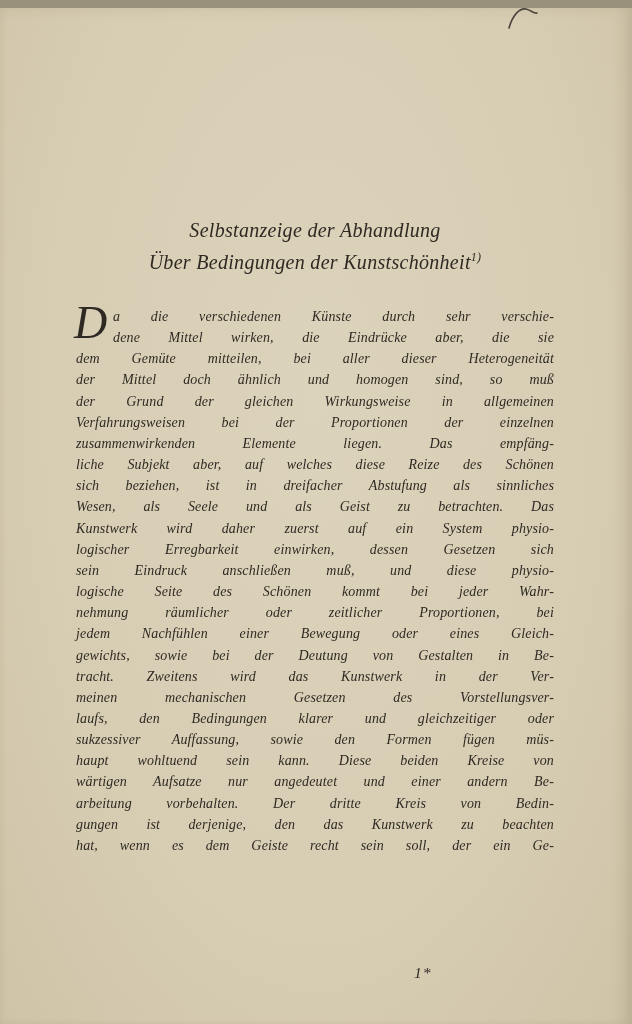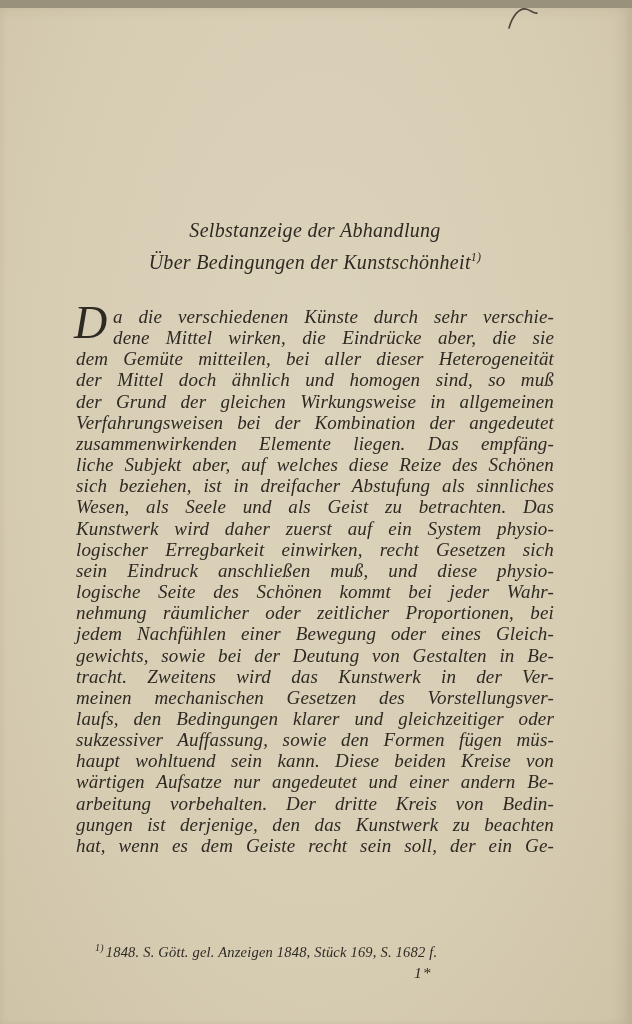--- a/index.html
+++ b/index.html
@@ -57,21 +57,21 @@
     right: 0;
   }
   .dropcap {
     position: absolute;
     top: -4px;
     left: -2px;
     font-size: 46px;
     line-height: 42px;
   }
   .line {
-    font-size: 19px;
+    font-size: 14px;
     line-height: 21.15px;
     letter-spacing: 0.15px;
     text-align: justify;
     text-align-last: justify;
     white-space: normal;
   }
   .line.after-drop {
     padding-left: 37px;
   }
   .footnote {
@@ -115,44 +115,41 @@
     </h1>
 
     <div class="body">
       <span class="dropcap">D</span>
       <div class="lines">
           <div class="line after-drop">a die verschiedenen Künste durch sehr verschie-</div>
           <div class="line after-drop">dene Mittel wirken, die Eindrücke aber, die sie</div>
           <div class="line">dem Gemüte mitteilen, bei aller dieser Heterogeneität</div>
           <div class="line">der Mittel doch ähnlich und homogen sind, so muß</div>
           <div class="line">der Grund der gleichen Wirkungsweise in allgemeinen</div>
-          <div class="line">Verfahrungsweisen bei der Kombination der angedeutet</div>
+          <div class="line">Verfahrungsweisen bei der Proportionen der einzelnen</div>
           <div class="line">zusammenwirkenden Elemente liegen.  Das empfäng-</div>
           <div class="line">liche Subjekt aber, auf welches diese Reize des Schönen</div>
           <div class="line">sich beziehen, ist in dreifacher Abstufung als sinnliches</div>
           <div class="line">Wesen, als Seele und als Geist zu betrachten.  Das</div>
           <div class="line">Kunstwerk wird daher zuerst auf ein System physio-</div>
-          <div class="line">logischer Erregbarkeit einwirken, recht Gesetzen sich</div>
+          <div class="line">logischer Erregbarkeit einwirken, dessen Gesetzen sich</div>
           <div class="line">sein Eindruck anschließen muß, und diese physio-</div>
           <div class="line">logische Seite des Schönen kommt bei jeder Wahr-</div>
           <div class="line">nehmung räumlicher oder zeitlicher Proportionen, bei</div>
           <div class="line">jedem Nachfühlen einer Bewegung oder eines Gleich-</div>
           <div class="line">gewichts, sowie bei der Deutung von Gestalten in Be-</div>
           <div class="line">tracht.  Zweitens wird das Kunstwerk in der Ver-</div>
           <div class="line">meinen mechanischen Gesetzen des Vorstellungsver-</div>
           <div class="line">laufs, den Bedingungen klarer und gleichzeitiger oder</div>
           <div class="line">sukzessiver Auffassung, sowie den Formen fügen müs-</div>
           <div class="line">haupt wohltuend sein kann.  Diese beiden Kreise von</div>
           <div class="line">wärtigen Aufsatze nur angedeutet und einer andern Be-</div>
           <div class="line">arbeitung vorbehalten.  Der dritte Kreis von Bedin-</div>
           <div class="line">gungen ist derjenige, den das Kunstwerk zu beachten</div>
           <div class="line">hat, wenn es dem Geiste recht sein soll, der ein Ge-</div>
         </div>
     </div>
 
-    <div class="footnote">
-      <sup class="fn-marker">1)</sup><span>1848.  S. Gött. gel. Anzeigen 1848, Stück 169, S. 1682 f.</span>
-    </div>
 
     <div class="signature">1*</div>
 
   </div>
 </div>
 
 </body></html>

